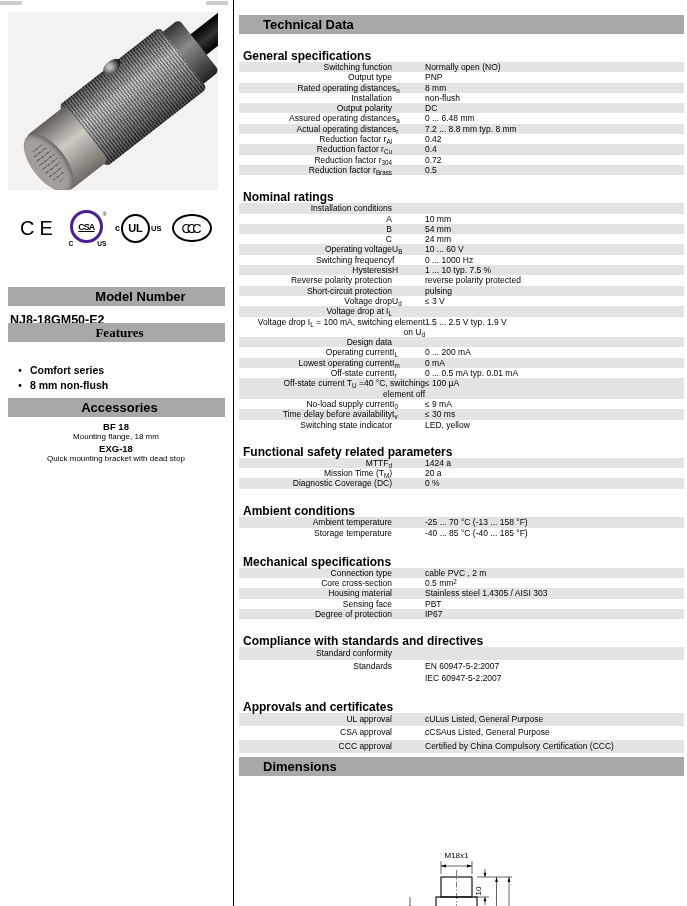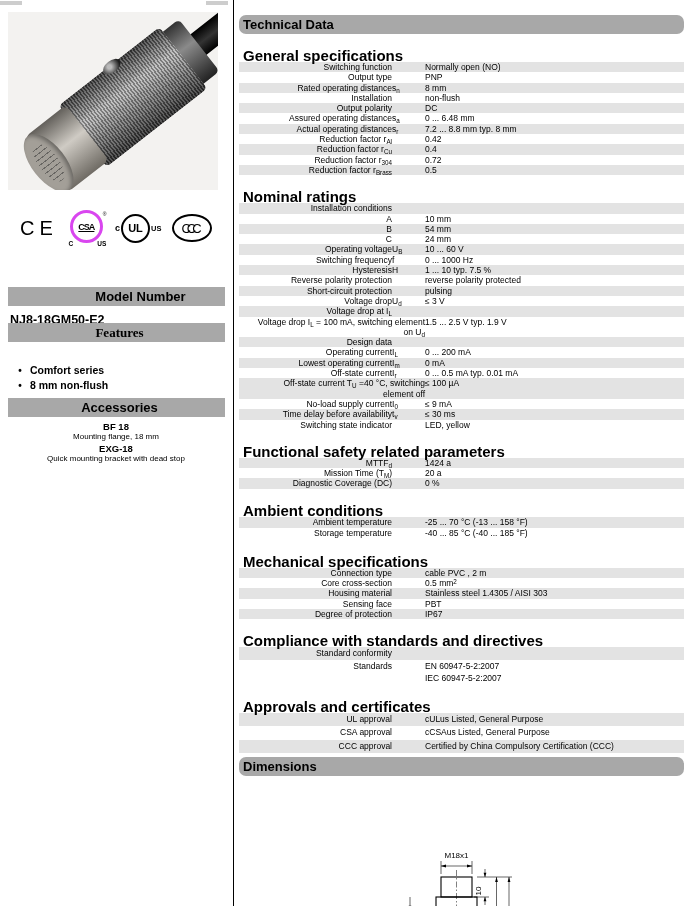--- a/index.html
+++ b/index.html
@@ -24,21 +24,21 @@
   .s-face{position:absolute;left:6px;top:8px;width:34px;height:68px;border-radius:50%;background:#a39f98;z-index:4;box-shadow:inset -3px 0 4px rgba(0,0,0,.35);}
   .s-print{position:absolute;left:22%;top:18%;width:56%;height:64%;border-radius:50%;opacity:.5;
     background:repeating-linear-gradient(0deg,#2d2d2d 0 1px,transparent 1px 5px);}
   .s-led{position:absolute;left:122px;top:-1px;width:20px;height:12px;border-radius:50%;z-index:5;
     background:radial-gradient(circle at 40% 40%,#bbb 15%,#1d1d1d 75%);}
 
   .certs{position:absolute;left:8px;top:210px;width:216px;display:flex;align-items:center;justify-content:space-between;padding:0 12px;box-sizing:border-box;}
   .ce{font-size:20px;letter-spacing:5px;font-weight:500;}
   .mark{position:relative;}
   .csa{width:36px;height:36px;}
-  .csa .circ{width:27px;height:27px;border:3px solid #d946ef;border-radius:50%;margin:0 auto;display:flex;align-items:center;justify-content:center;font-weight:bold;font-size:9px;letter-spacing:-1px;text-decoration:underline;}
+  .csa .circ{width:27px;height:27px;border:3px solid #4c1d95;border-radius:50%;margin:0 auto;display:flex;align-items:center;justify-content:center;font-weight:bold;font-size:9px;letter-spacing:-1px;text-decoration:underline;}
   .csa .small-c{position:absolute;left:0;bottom:-1px;font-size:6.5px;font-weight:bold;}
   .csa .small-us{position:absolute;right:-2px;bottom:-1px;font-size:6.5px;font-weight:bold;}
   .csa .reg{position:absolute;right:-2px;top:1px;font-size:5px;}
   .ul{display:flex;align-items:center;}
   .ul .small-c{font-size:9px;font-weight:bold;margin-right:1px;}
   .ul .circ{width:25px;height:25px;border:2.5px solid #000;border-radius:50%;display:flex;align-items:center;justify-content:center;font-weight:bold;font-size:11px;}
   .ul .small-us{font-size:7.5px;font-weight:bold;margin-left:1px;}
   .ccc{width:40px;height:28px;border:2px solid #000;border-radius:50%;display:flex;align-items:center;justify-content:center;font-weight:normal;font-size:13px;letter-spacing:-4px;padding-right:5px;box-sizing:border-box;}
 
   .side-header{position:absolute;left:8px;width:217px;height:19px;background:#a8a8a8;font-size:13px;font-weight:bold;line-height:19px;padding-left:6px;box-sizing:border-box;}
@@ -48,24 +48,24 @@
   .feature-list{position:absolute;left:10px;top:363px;width:210px;}
   .feature-item{display:flex;font-size:10.5px;font-weight:bold;line-height:15px;}
   .bullet{width:20px;font-size:10px;}
   .acc-header{top:398px;}
   .acc-list{position:absolute;left:10px;top:419px;width:212px;}
   .acc-name{font-size:9.5px;font-weight:bold;line-height:11px;margin-top:2px;}
   .acc-desc{font-size:8px;line-height:9px;}
 
   
   .main{position:absolute;left:239px;top:0;width:445px;height:906px;}
-  .bar{height:19px;background:#a8a8a8;font-size:13px;font-weight:bold;line-height:19px;padding-left:4px;box-sizing:border-box;border-radius:7px;}
+  .bar{height:19px;background:#a8a8a8;font-size:13px;font-weight:bold;line-height:19px;padding-left:24px;box-sizing:border-box;}
   .bar.tech{margin-top:15px;margin-bottom:4px;}
   .spec-table{width:445px;}
-  .t-sec-header{font-weight:bold;font-size:15px;line-height:12px;padding-left:4px;margin-top:16px;}
+  .t-sec-header{font-weight:bold;font-size:12px;line-height:12px;padding-left:4px;margin-top:16px;}
   .t-row{display:flex;font-size:8.5px;line-height:10.3px;}
   .t-row.shaded{background:#e3e3e3;}
   .t-label{width:153px;padding-left:10px;box-sizing:border-box;text-align:right;}
   .t-label.indent-2{padding-left:18px;}
   .t-label.wide{width:186px;}
   .t-sym{width:33px;}
   .t-val{flex:1;}
   sub{font-size:6.3px;line-height:0;vertical-align:-1.8px;}
   sup{font-size:6.3px;line-height:0;vertical-align:2.5px;}
   .section-ambient-conditions .t-row{line-height:11.5px;}

